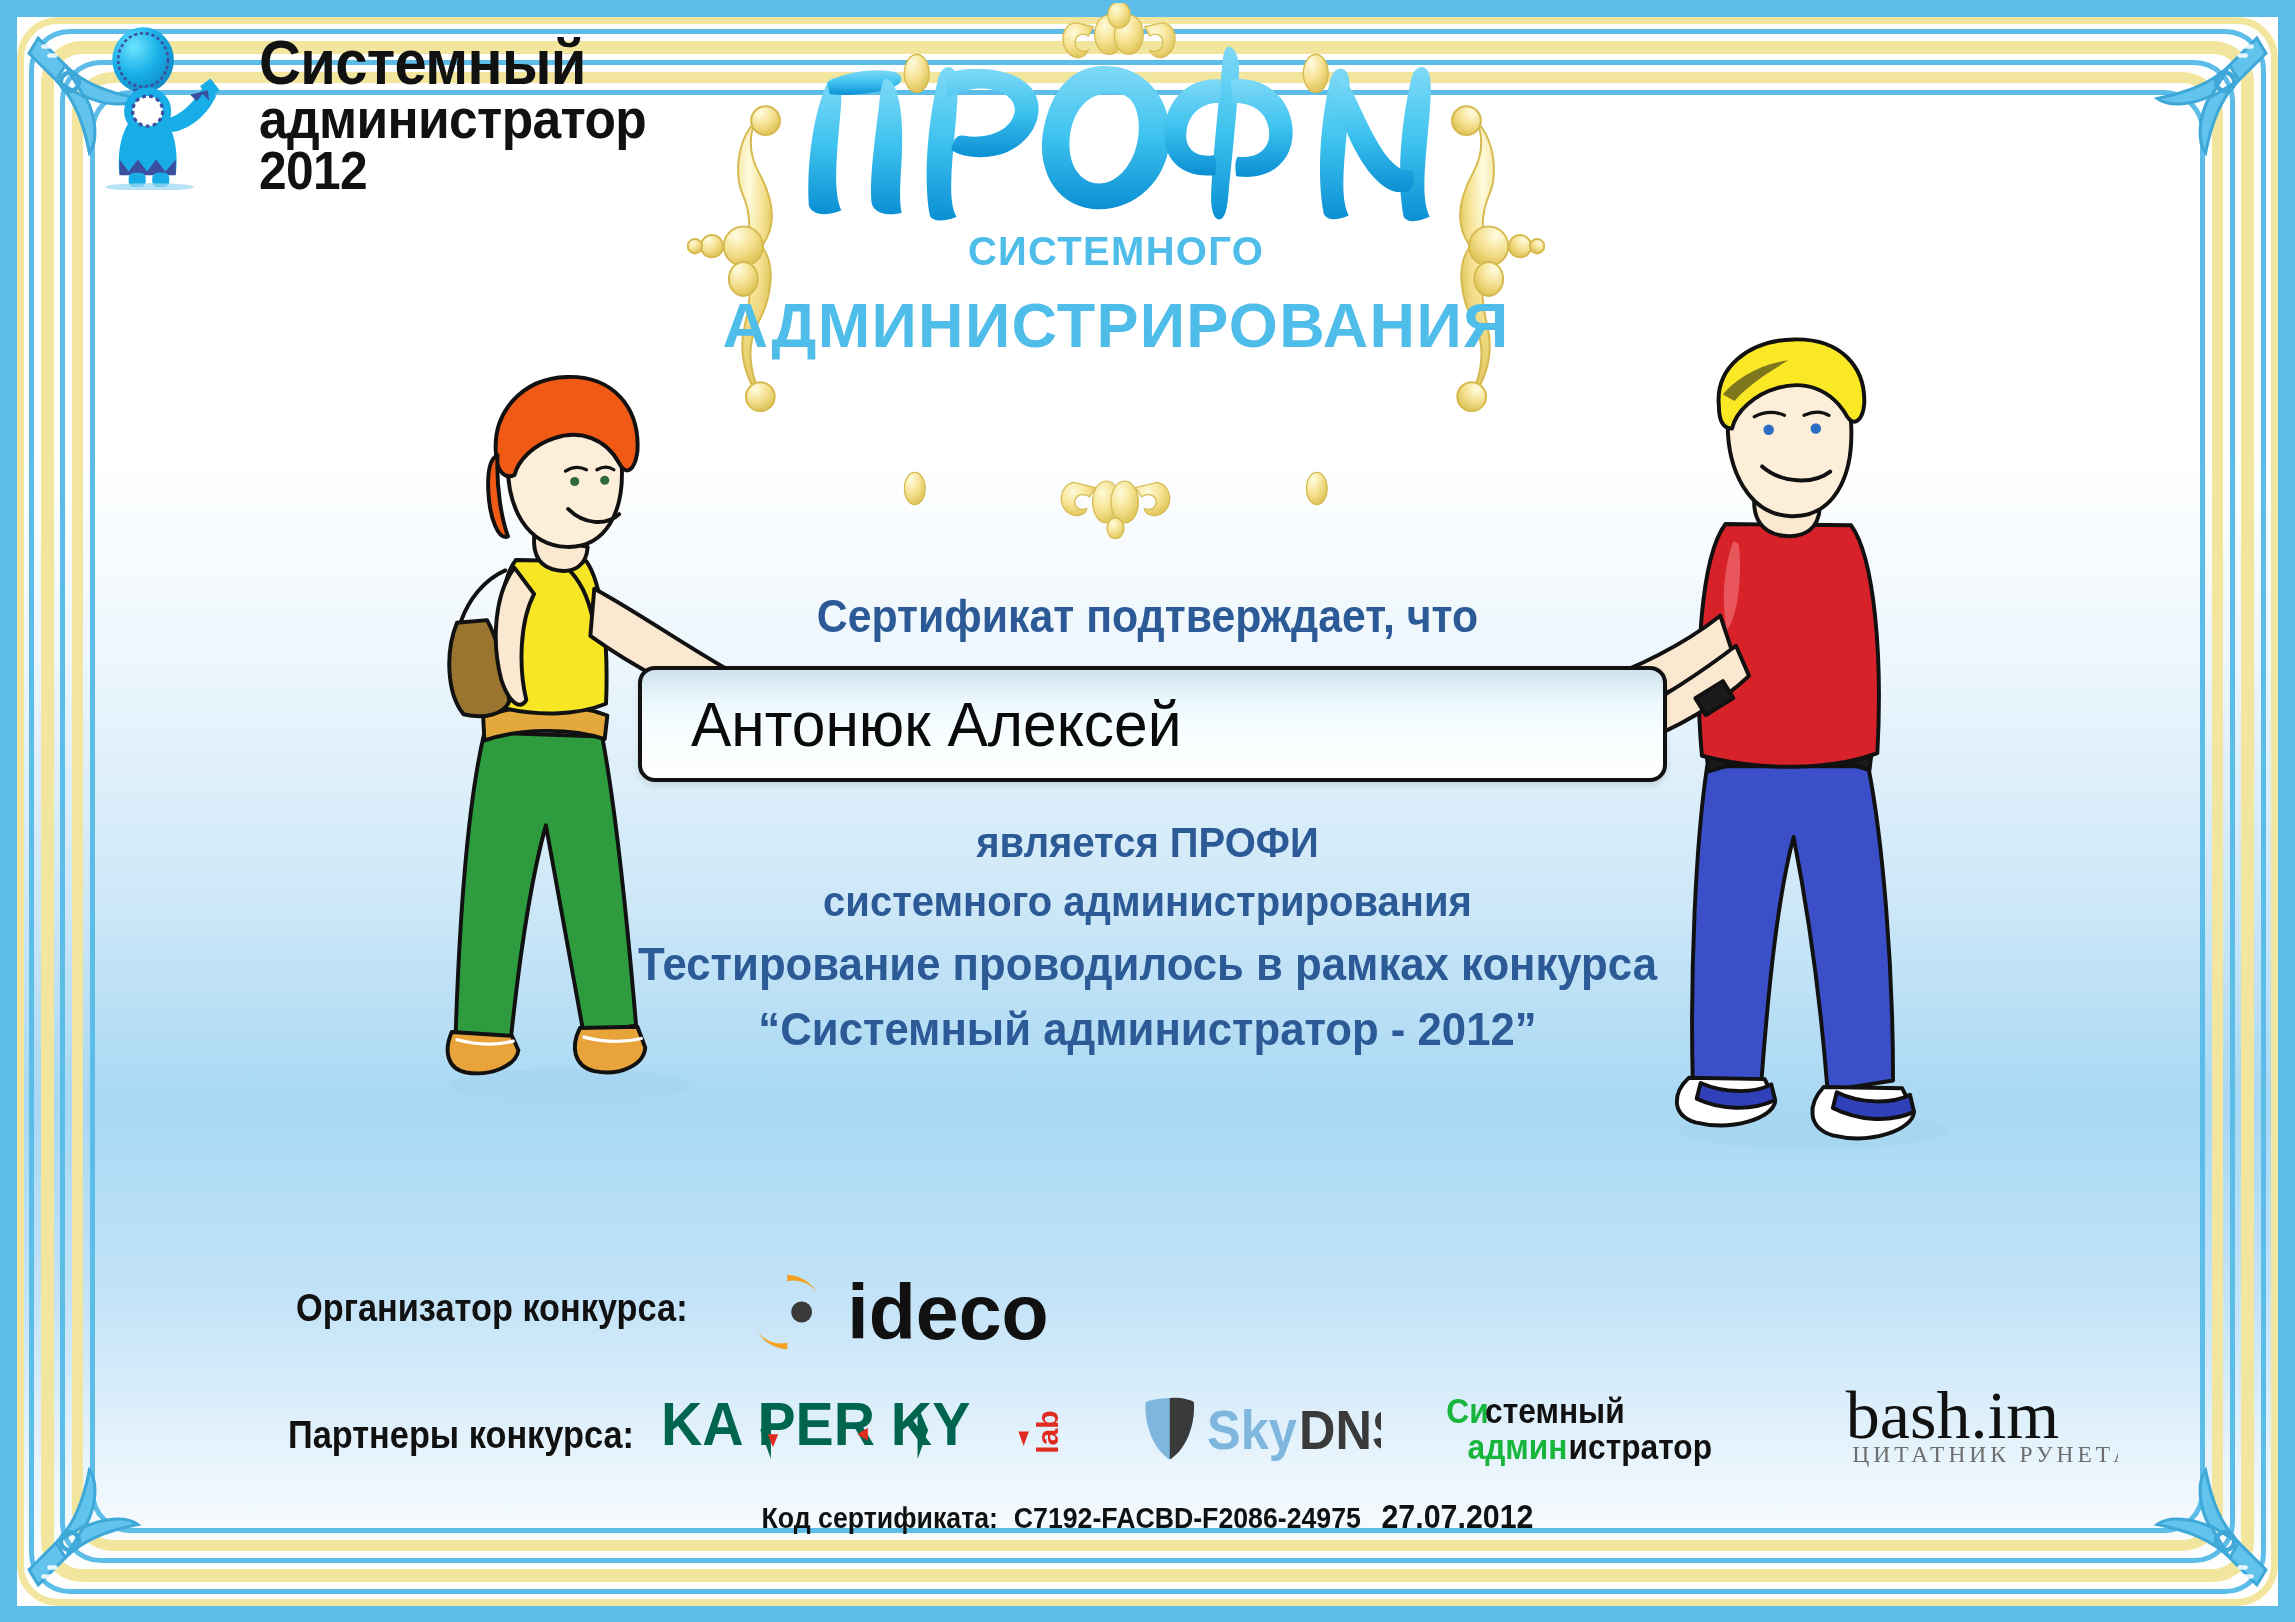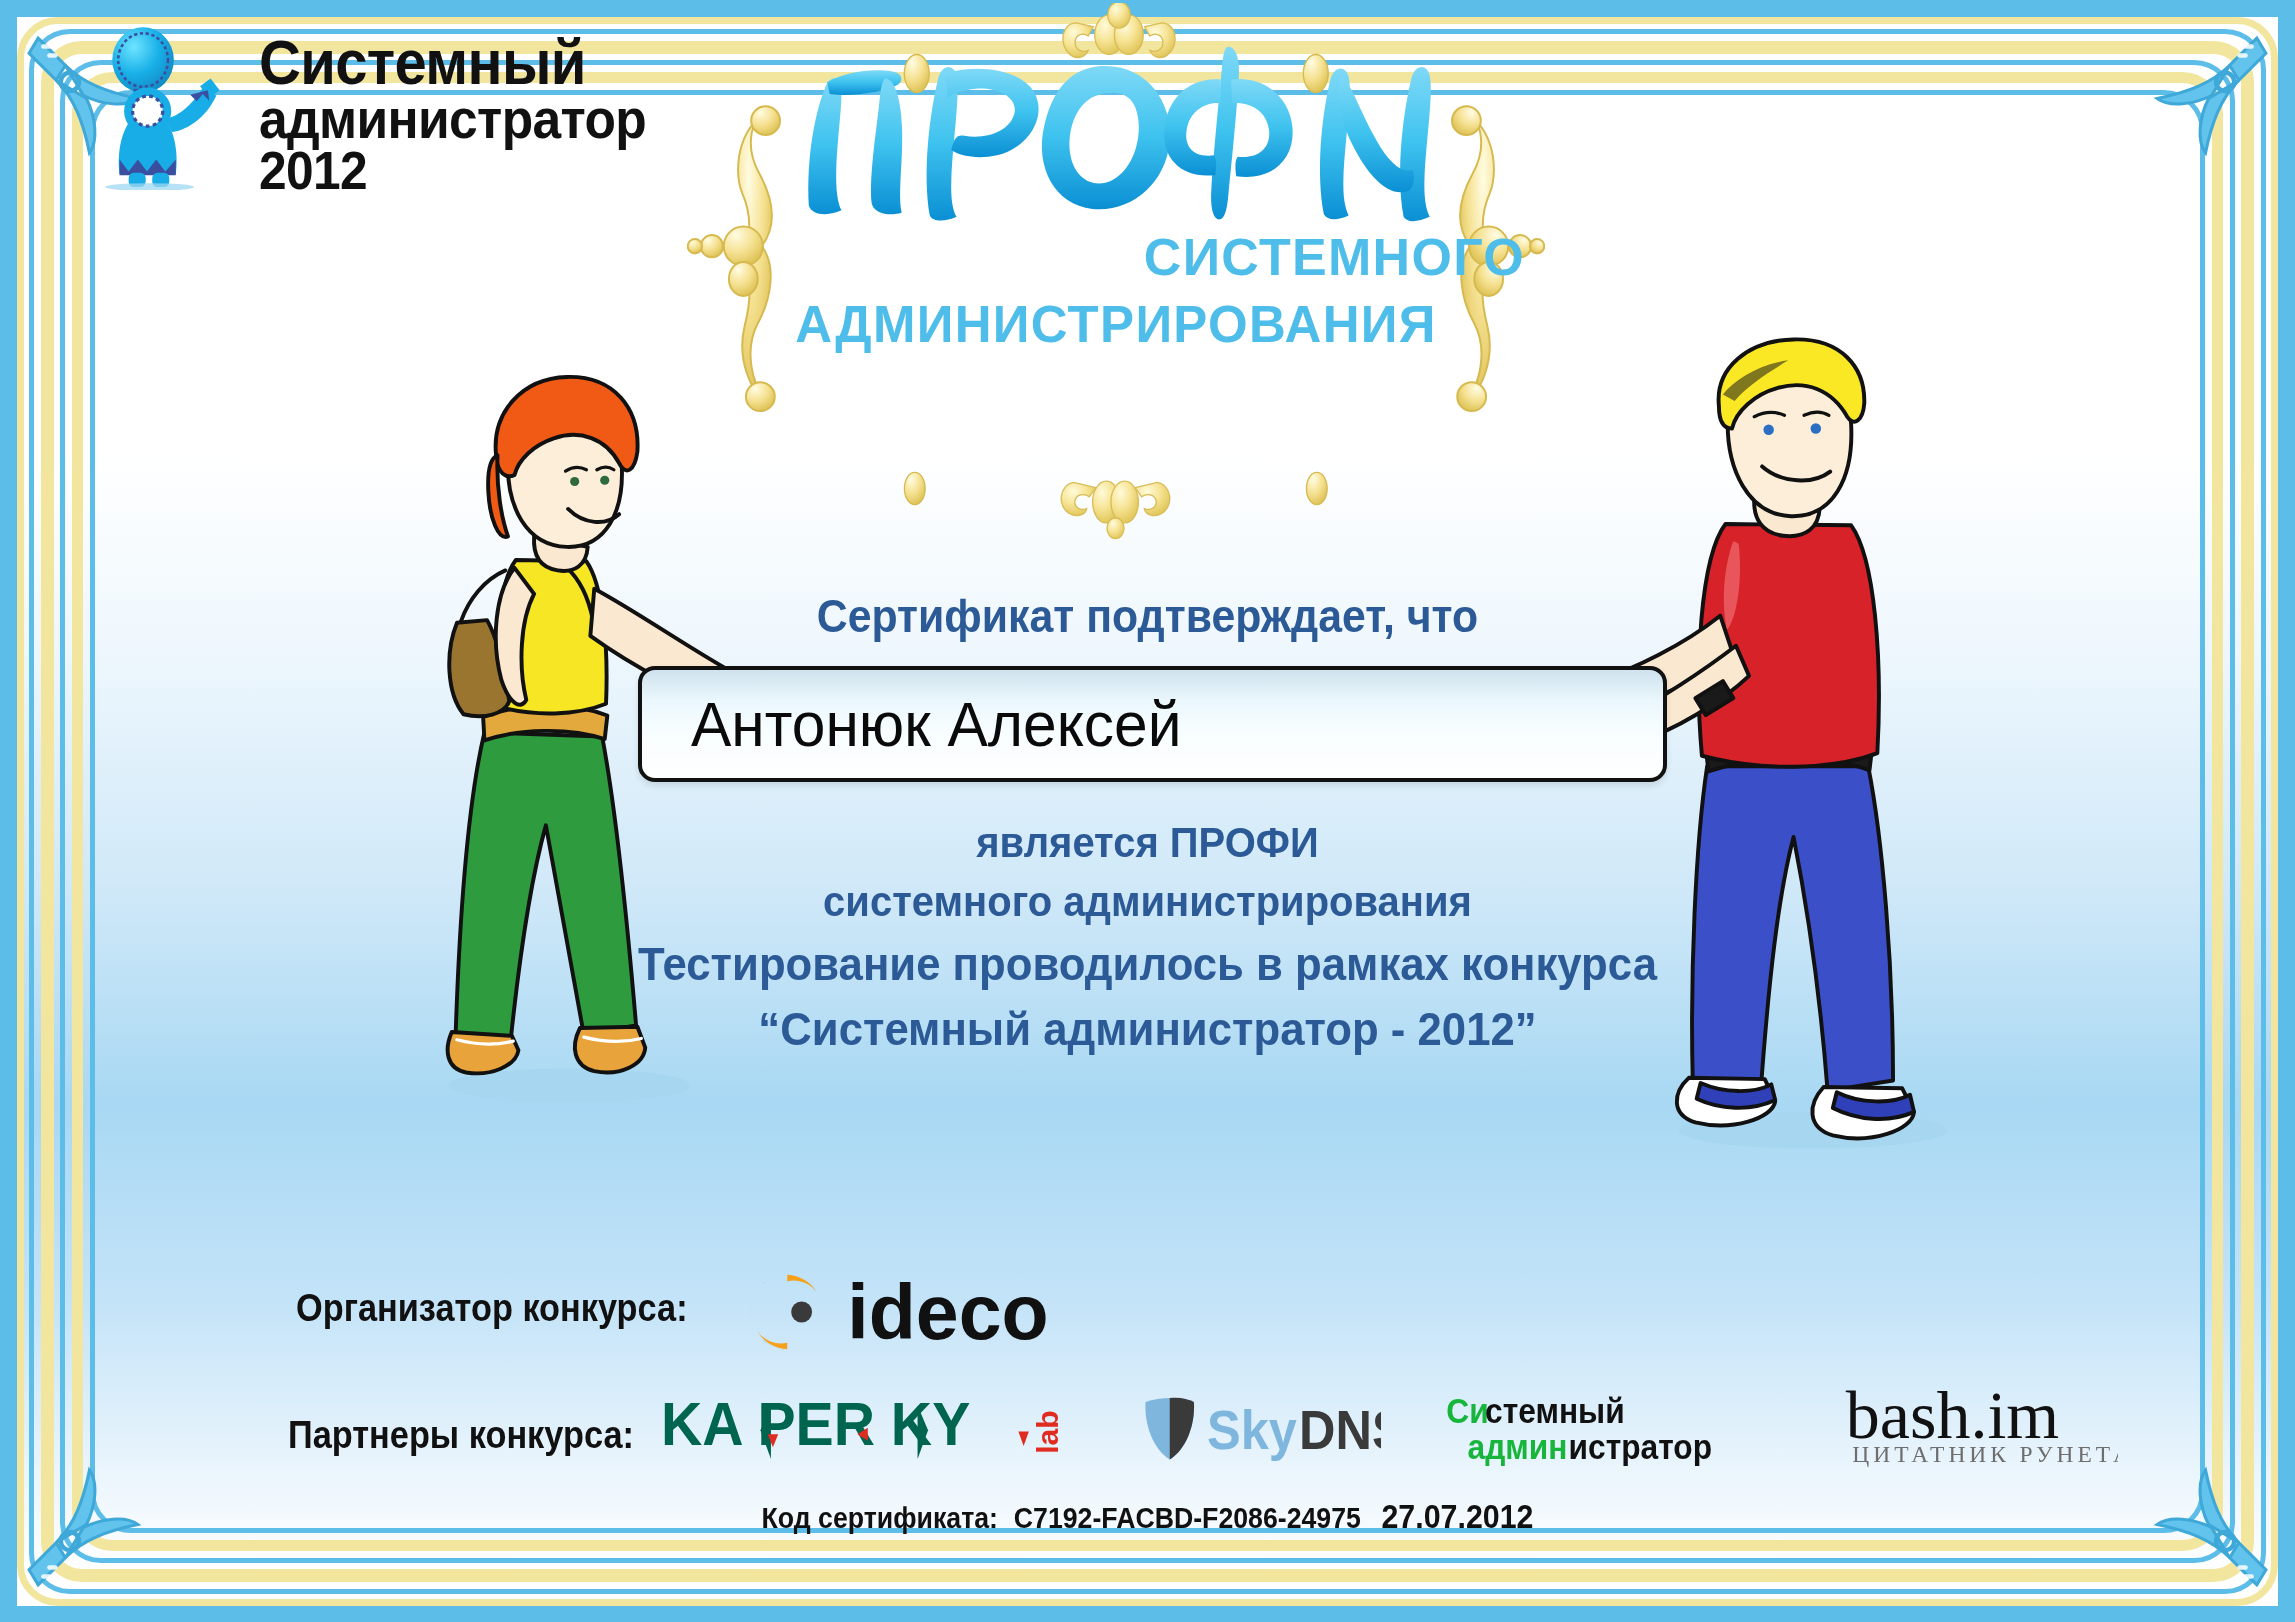--- a/index.html
+++ b/index.html
@@ -36,22 +36,22 @@
   #profi-block{position:absolute;left:707px;top:39px;width:818px;height:484px;text-align:center;}
   #profi-word{
     position:relative;margin:0 auto;width:654px;height:183px;
   }
   #profi-word svg{width:100%;height:100%;display:block;}
   .profi-sub{
     font-family:"Liberation Sans", sans-serif;font-weight:bold;
     color:#4FBDEA;letter-spacing:1.3px;line-height:1.0;
     transform:scaleX(1.0);white-space:nowrap;
   }
-  #profi-sub1{font-size:52px;margin-top:9.2px;text-align:right;}
-  #profi-sub2{font-size:51px;margin-top:16px;}
+  #profi-sub1{font-size:40px;margin-top:9.2px;}
+  #profi-sub2{font-size:63px;margin-top:23px;}
 
   
   .orn{position:absolute;}
   .orn svg{display:block;width:100%;height:100%;}
 
   
   #girl{position:absolute;left:406px;top:340px;width:353px;height:772px;}
   #boy{position:absolute;left:1597px;top:308px;width:380px;height:851px;}
   #girl svg,#boy svg{width:100%;height:100%;display:block;}
 

